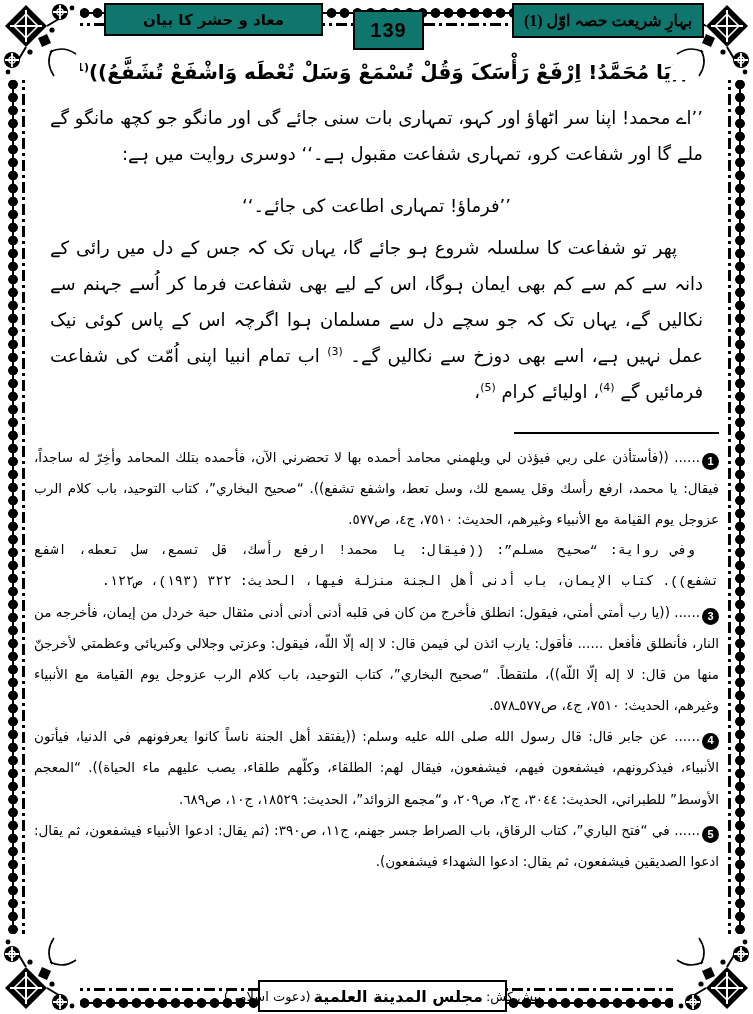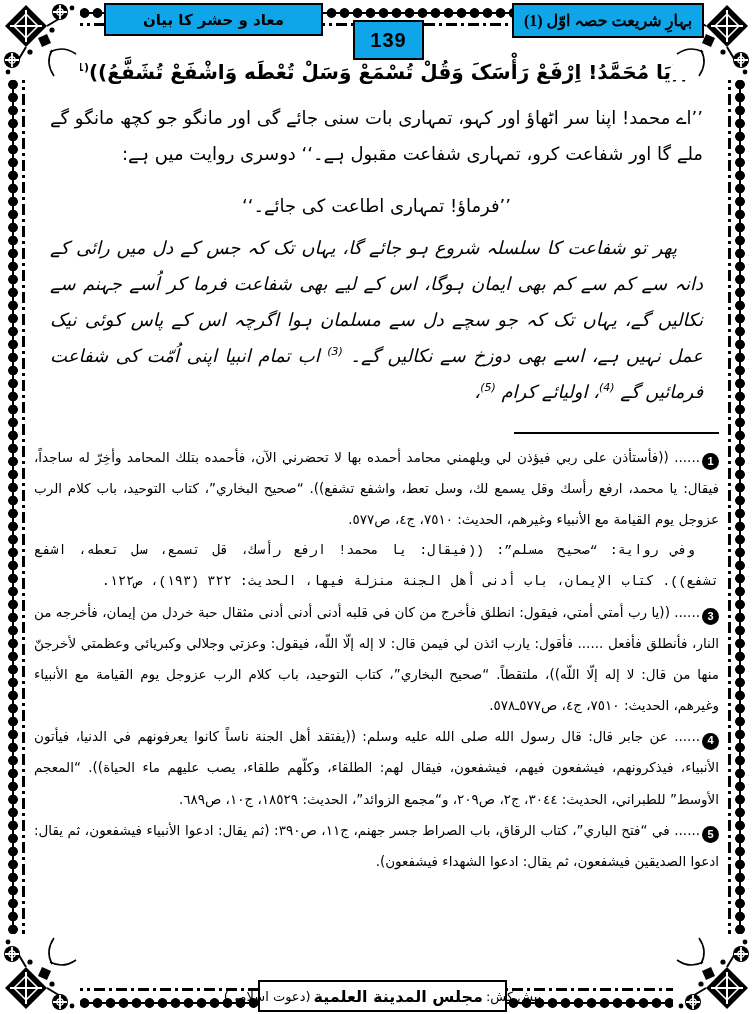--- a/index.html
+++ b/index.html
@@ -28,38 +28,38 @@
   .beads-left{left:7px;top:0;bottom:0;}
   .dash-left{left:22px;top:28px;bottom:28px;}
   .beads-right{right:7px;top:0;bottom:0;}
   .dash-right{right:22px;top:28px;bottom:28px;}
   .corner{position:absolute;width:80px;height:80px;z-index:4;}
   .corner.tl{top:0;left:0;}
   .corner.tr{top:0;right:0;transform:scaleX(-1);}
   .corner.bl{bottom:0;left:0;transform:scaleY(-1);}
   .corner.br{bottom:0;right:0;transform:scale(-1,-1);}
   
-  .hdr-box{position:absolute;background:#0ea5e9;border:2.5px solid #000;z-index:5;
+  .hdr-box{position:absolute;background:#0f766e;border:2.5px solid #000;z-index:5;
     display:flex;align-items:center;justify-content:center;direction:rtl;}
   .hdr-right{left:512px;top:3px;width:188px;height:31px;font-size:16px;font-weight:bold;font-family:Liberation Serif, serif;}
-  .hdr-page{left:353px;top:20px;width:67px;height:36px;font-size:20px;font-weight:bold;
+  .hdr-page{left:353px;top:10px;width:67px;height:36px;font-size:20px;font-weight:bold;
     font-family:"Liberation Sans",sans-serif;letter-spacing:1px;}
   .hdr-left{left:104px;top:3px;width:215px;height:29px;font-size:15px;font-weight:bold;}
   .footer-box{position:absolute;left:258px;top:980px;width:245px;height:28px;border:2px solid #000;
     background:#fff;z-index:6;display:flex;align-items:center;justify-content:center;
     direction:rtl;font-size:13px;white-space:nowrap;gap:3px;}
   .footer-box .pub{font-weight:bold;font-size:16px;}
   
   .content{position:absolute;left:34px;right:34px;top:48px;bottom:36px;direction:rtl;z-index:2;}
   .arabic-quote{text-align:center;font-weight:bold;font-size:20px;margin:12px 0 10px;}
   .arabic-quote sup{font-size:11px;}
   .urdu{font-size:18px;line-height:2.0;text-align:justify;margin:16px;}
   .urdu sup{font-size:11px;}
   .center{text-align:center;text-align-last:center;margin:2px 0 6px;}
-  .para-main{text-indent:26px;margin-top:2px;font-style:italic;}
+  .para-main{text-indent:26px;margin-top:2px;}
   .fn-sep{border:none;border-top:2px solid #000;width:205px;margin:22px 0 8px auto;margin-right:0;}
   .fn-p{font-size:13.5px;line-height:2.3;text-align:justify;margin:0;}
   .fn-p.indent{text-indent:24px;font-family:Liberation Mono, monospace;}
   .fn-marker{display:inline-flex;width:17px;height:17px;border-radius:50%;background:#000;color:#fff;
     font-size:11px;font-weight:bold;align-items:center;justify-content:center;
     vertical-align:-3px;margin-left:2px;font-family:"Liberation Sans",sans-serif;}
 </style>
 </head>
 <body>
 

